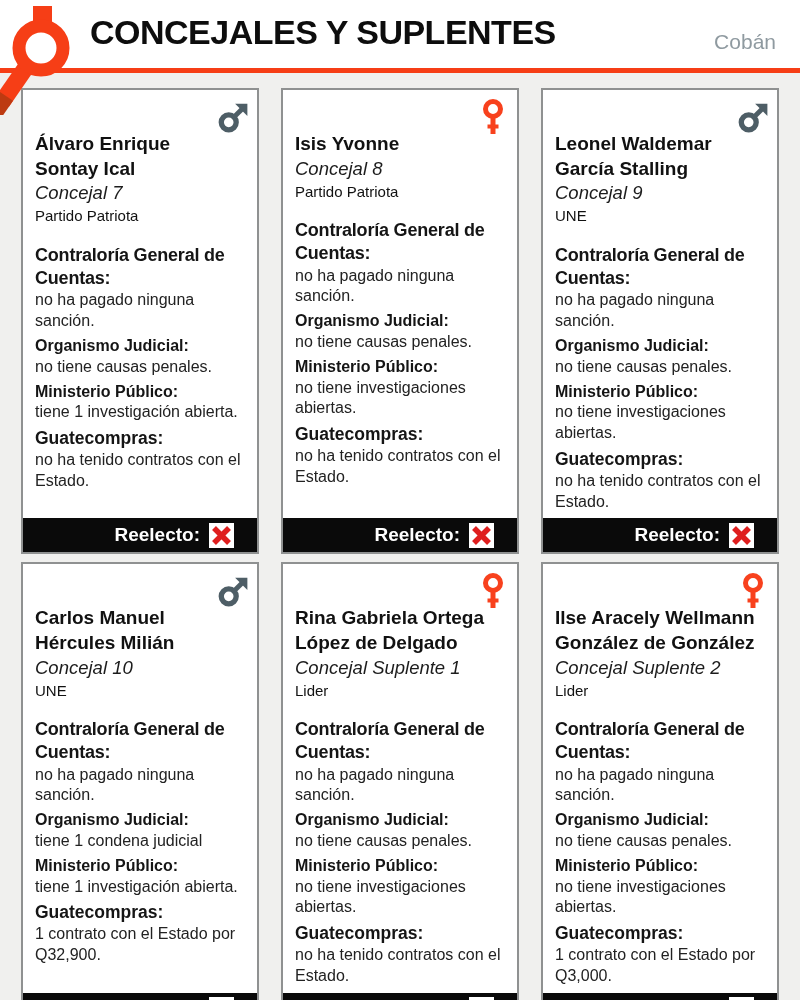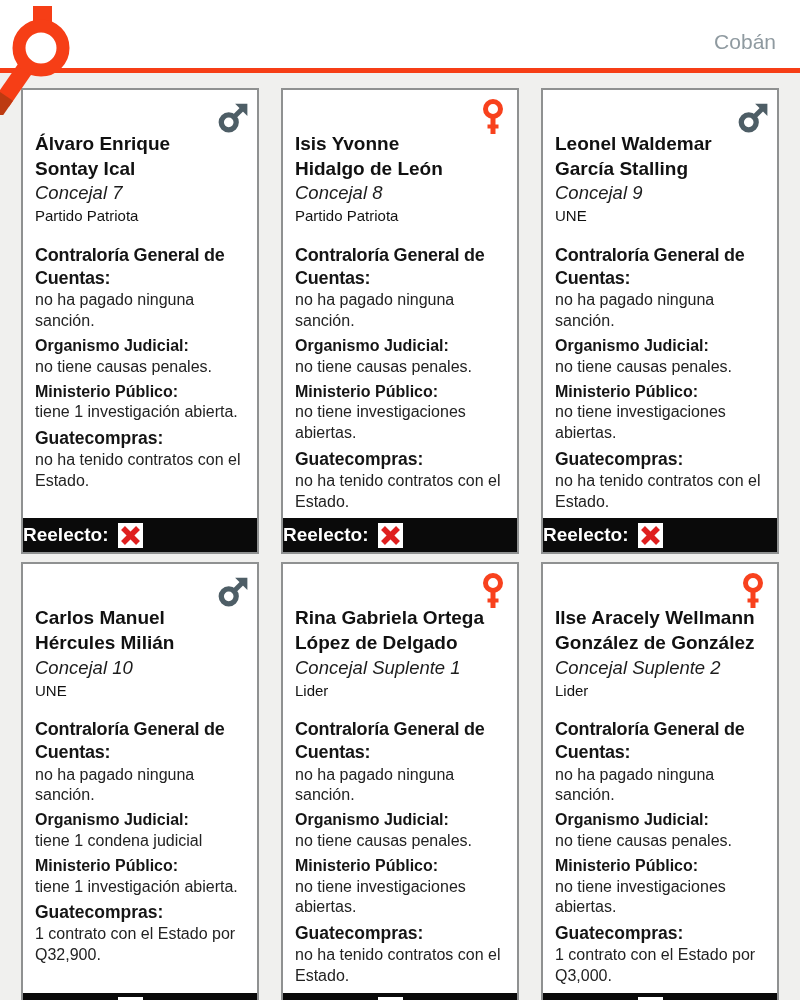--- a/index.html
+++ b/index.html
@@ -36,22 +36,22 @@
   .role{font-size:18.5px;font-style:italic;line-height:1.35;color:#1c1c1c;}
   .party{font-size:15px;font-weight:normal;line-height:1.35;}
   .records{margin-top:17px;}
   .rec-label{display:block;font-weight:bold;font-size:16px;line-height:1.3;margin-top:4px;color:#151515;}
   .rec:first-child .rec-label{margin-top:0;font-size:18px;letter-spacing:-0.2px;}
   .rec:last-child .rec-label{font-size:17.5px;}
   .rec-value{display:block;font-size:16px;line-height:1.3;color:#222;}
   
   .rebar{
     background:#0a0a0a;height:34px;flex:0 0 34px;
-    display:flex;align-items:center;justify-content:flex-start;
-    gap:9px;padding-right:8px;
+    display:flex;align-items:center;justify-content:flex-end;
+    gap:9px;padding-right:23px;
   }
   .rebar-label{color:#ffffff;font-weight:bold;font-size:19px;}
   .xbox{width:25px;height:25px;background:#ffffff;display:flex;align-items:center;justify-content:center;}
   
   .site{
     text-align:center;margin-top:11px;
     font-family:"DejaVu Serif","Liberation Serif",serif;
     font-weight:bold;font-size:23px;letter-spacing:0.5px;color:#111;
   }
   .site .hl{color:#f63e16;}
@@ -59,20 +59,21 @@
 </head>
 <body>
 
 <div class="header">
   <svg class="logo" viewBox="0 0 100 115" xmlns="http://www.w3.org/2000/svg">
     <line x1="29" y1="63" x2="2" y2="102" stroke="#f63e16" stroke-width="17"></line>
     <line x1="6" y1="96" x2="-5" y2="112" stroke="#bd3a11" stroke-width="17"></line>
     <rect x="33" y="6" width="19" height="19" fill="#f63e16"></rect>
     <circle cx="41" cy="48" r="22" fill="#ffffff" stroke="#f63e16" stroke-width="13"></circle>
   </svg>
+  <h1 class="page-title">CONCEJALES Y SUPLENTES</h1>
   <div class="location">Cobán</div>
   <div class="accent-line"></div>
 </div>
 
 <div class="cards row1">
 
   <article class="card">
     <div class="card-body">
       <svg class="gender-badge" viewBox="0 0 30 34">
         <circle cx="11" cy="22" r="7" fill="none" stroke="#4e5e66" stroke-width="5"></circle>
@@ -117,21 +118,20 @@
 
   <article class="card">
     <div class="card-body">
       <svg class="gender-badge" viewBox="0 0 26 38">
         <circle cx="13" cy="11" r="7.5" fill="none" stroke="#f8411d" stroke-width="5"></circle>
         <line x1="13" y1="18.5" x2="13" y2="36" stroke="#f8411d" stroke-width="5"></line>
         <line x1="7.5" y1="28.5" x2="18.5" y2="28.5" stroke="#f8411d" stroke-width="4"></line>
       </svg>
       <h2 class="name">
         <span>Isis Yvonne</span>
-        <span>Hidalgo de León</span>
       </h2>
       <div class="role">Concejal 8</div>
       <div class="party">Partido Patriota</div>
       <div class="records">
         <div class="rec">
             <span class="rec-label">Contraloría General de Cuentas:</span>
             <span class="rec-value">no ha pagado ninguna sanción.</span>
           </div>
         <div class="rec">
             <span class="rec-label">Organismo Judicial:</span>

